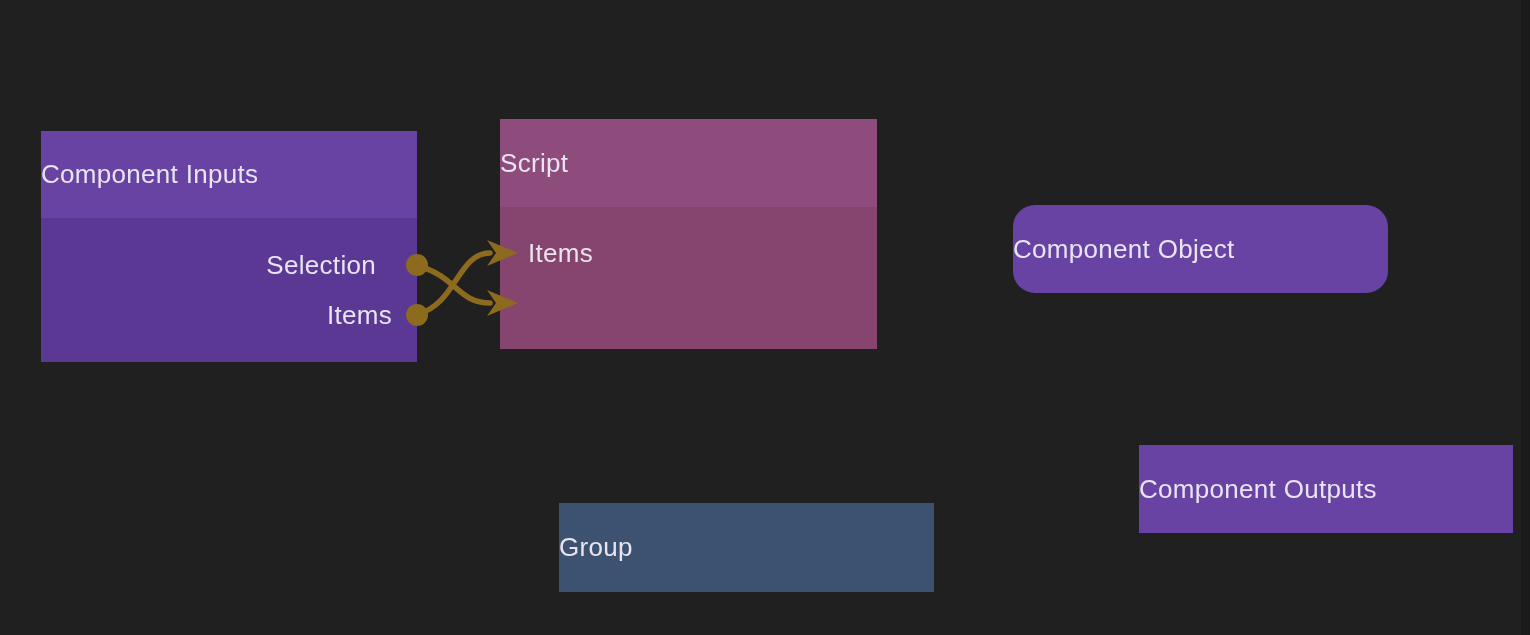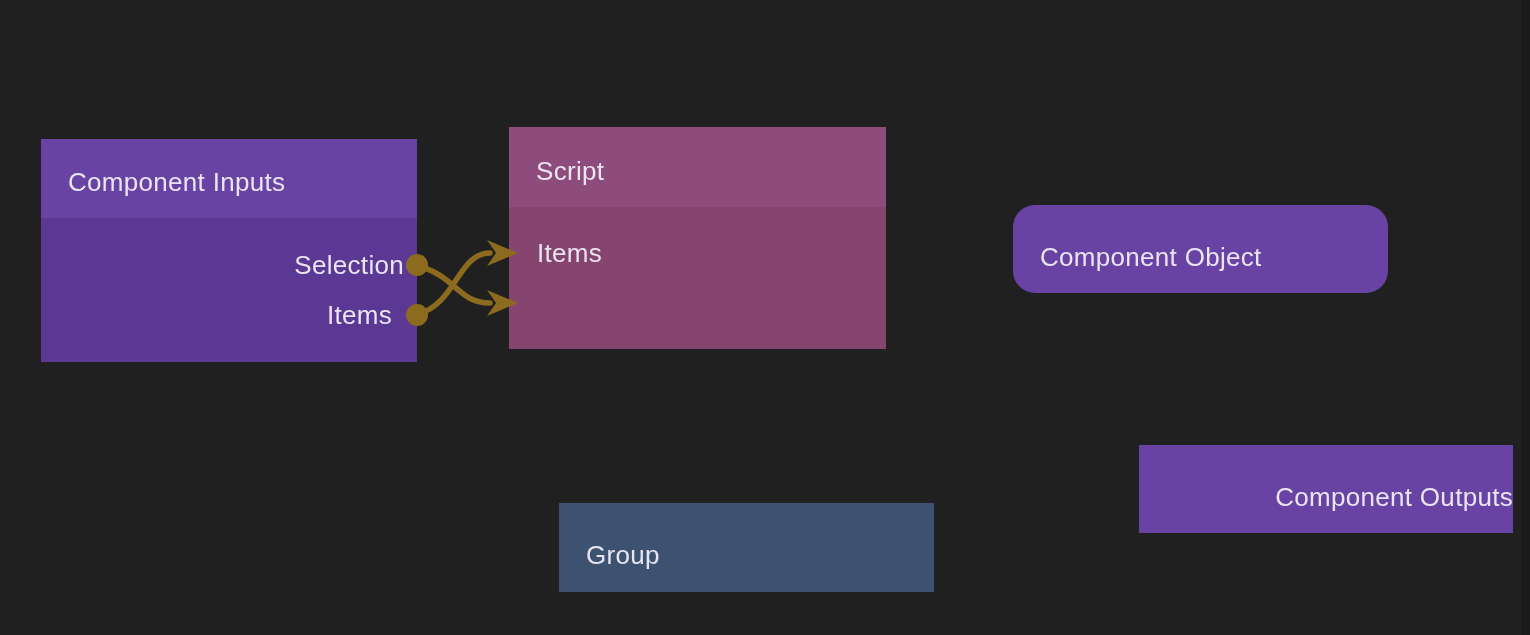--- a/index.html
+++ b/index.html
@@ -21,23 +21,22 @@
     background: #1a1a1a;
   }
   .node {
     position: absolute;
     color: #e9e4f0;
     font-size: 26px;
     letter-spacing: 0.3px;
   }
   .node-header {
     position: absolute;
-    left: 0; top: 8px; width: 100%;
+    left: 0; top: 0; width: 100%;
     box-sizing: border-box;
-    padding-left: 27px;
     display: flex;
     align-items: center;
   }
   .node-body {
     position: absolute;
     left: 0; width: 100%;
   }
   .port-label {
     position: absolute;
     height: 32px;
@@ -56,40 +55,40 @@
 </head>
 <body>
 
 <div id="canvas">
 
   <div class="node" style="left:41px; top:131px; width:376px; height:231px;">
     <div class="node-header" style="height: 87px; background-color: rgb(104, 67, 163);">
       <span>Component Inputs</span>
     </div>
     <div class="node-body" style="top: 87px; height: 144px; background-color: rgb(91, 56, 148);"></div>
-    <div class="port-label right-align" style="left:112px; top:118px; width:251px;">Selection</div>
+    <div class="port-label right-align" style="left:84px; top:118px; width:251px;">Selection</div>
     <div class="port-label right-align" style="left:100px; top:168px; width:251px;">Items</div>
   </div>
 
-  <div class="node" style="left:500px; top:119px; width:377px; height:258px;margin-left:9px;">
+  <div class="node" style="left:500px; top:119px; width:377px; height:258px;">
     <div class="node-header" style="height: 88px; background-color: rgb(142, 76, 124);">
       <span>Script</span>
     </div>
     <div class="node-body" style="top: 88px; height: 142px; background-color: rgb(133, 69, 110);"></div>
     <div class="port-label" style="left:28px; top:118px; width:330px;">Items</div>
   </div>
 
   <div class="node" style="left: 1013px; top: 205px; width: 375px; height: 88px; background-color: rgb(104, 67, 163); border-radius: 22px;">
     <div class="node-header" style="height:88px;">
       <span>Component Object</span>
     </div>
   </div>
 
   <div class="node" style="left: 1139px; top: 445px; width: 374px; height: 88px; background-color: rgb(104, 67, 163);">
-    <div class="node-header" style="height:88px;justify-content:flex-end;">
+    <div class="node-header" style="height:88px;">
       <span>Component Outputs</span>
     </div>
   </div>
 
   <div class="node" style="left: 528px; top: 503px; width: 375px; height: 89px; background-color: rgb(61, 82, 112); margin-left: 31px;">
     <div class="node-header" style="height:89px;">
       <span>Group</span>
     </div>
   </div>
 

